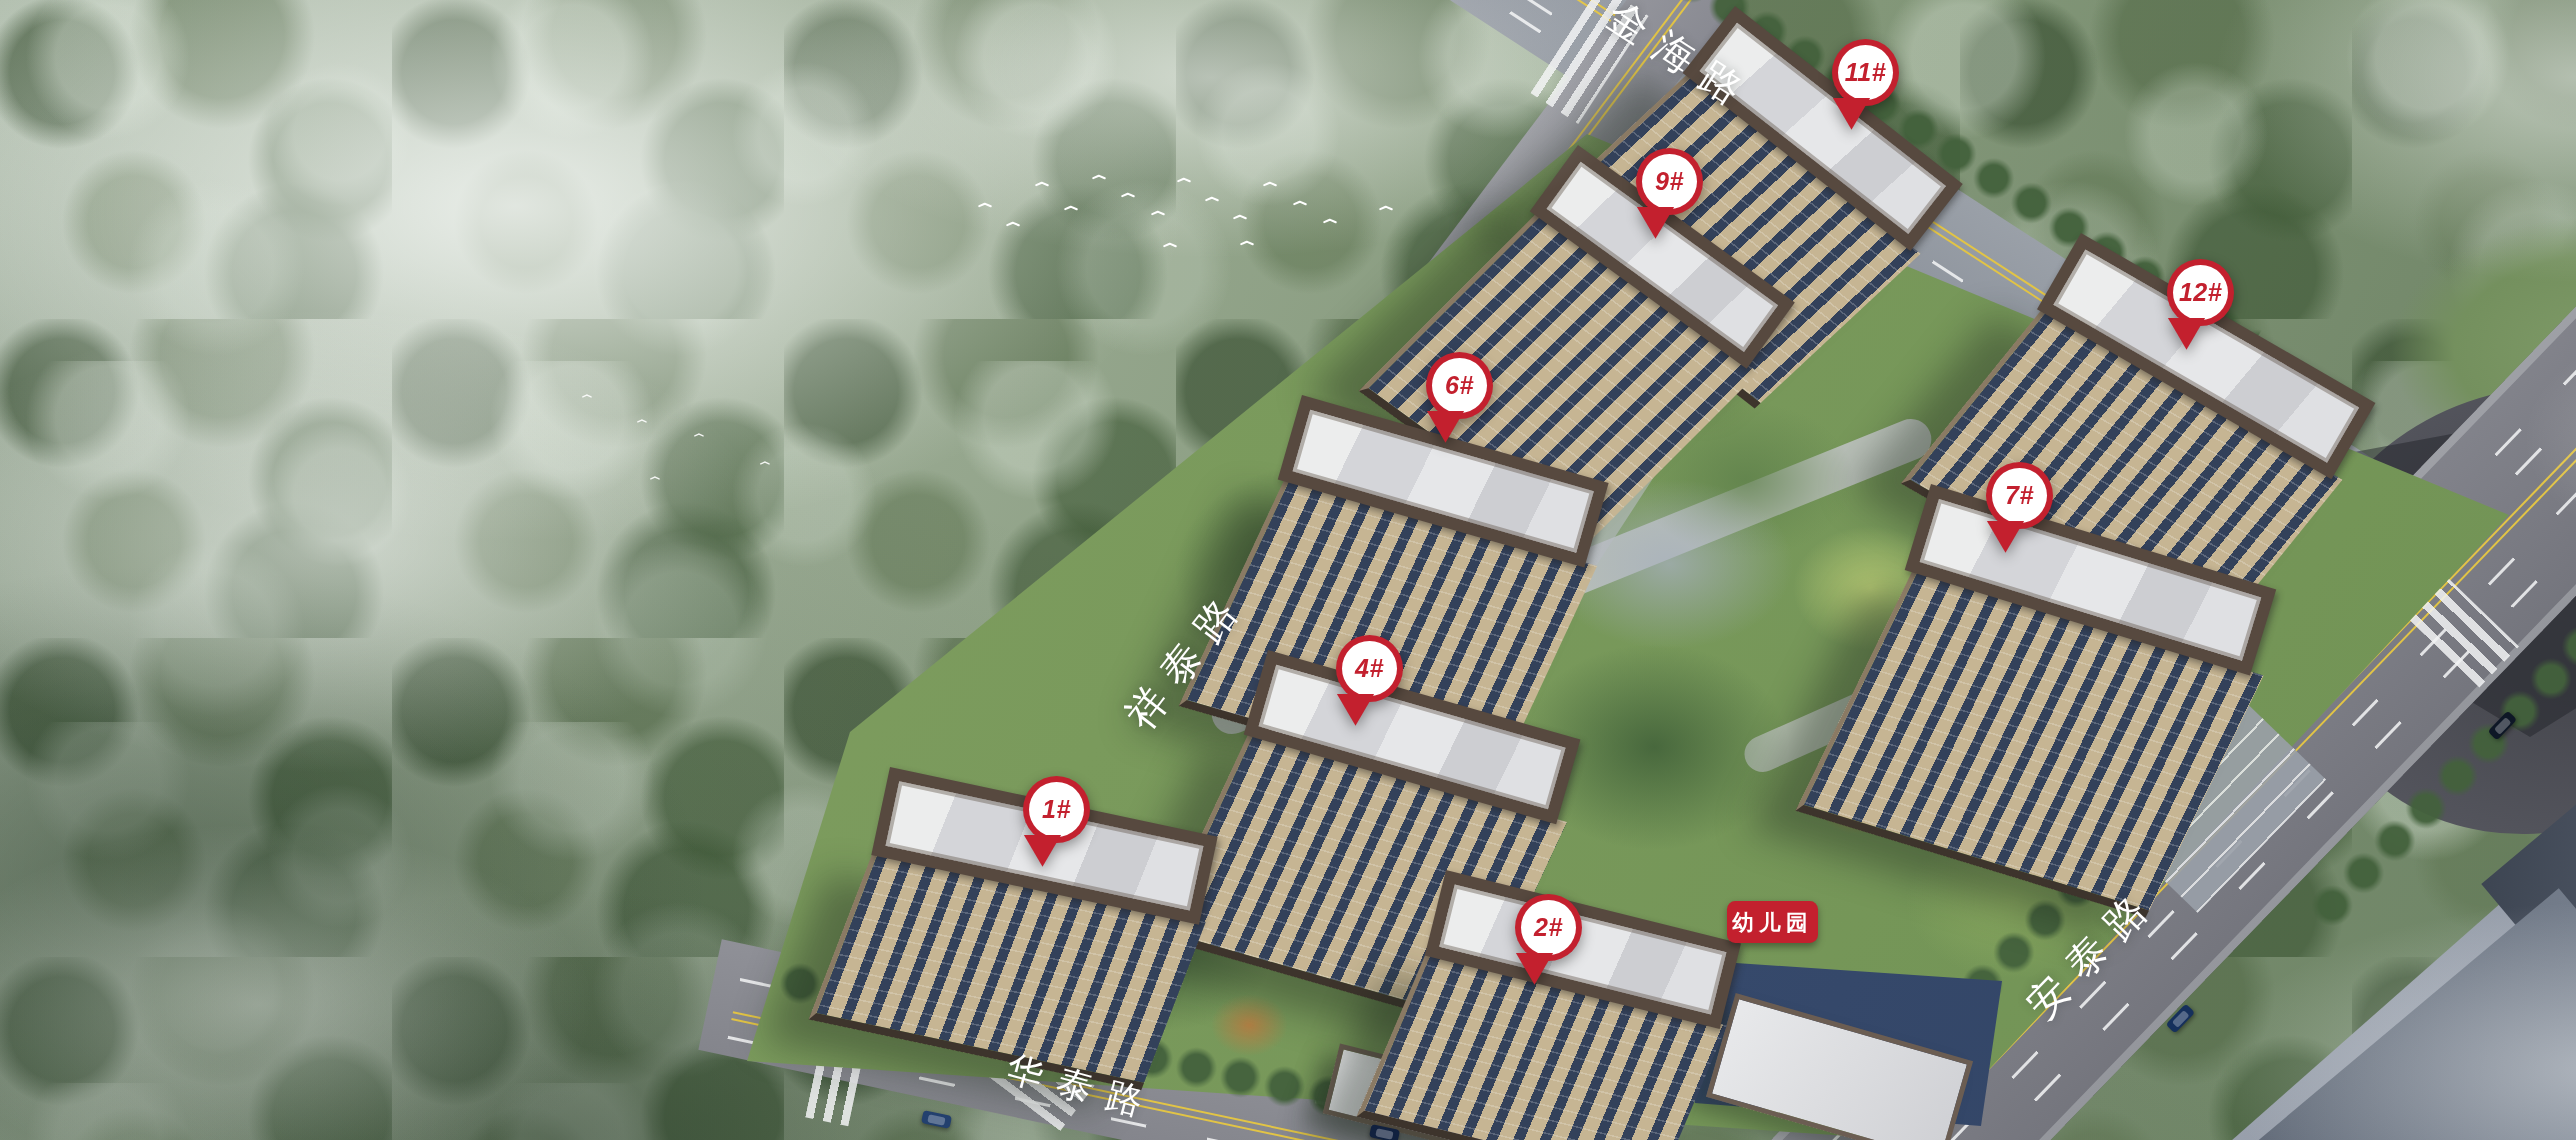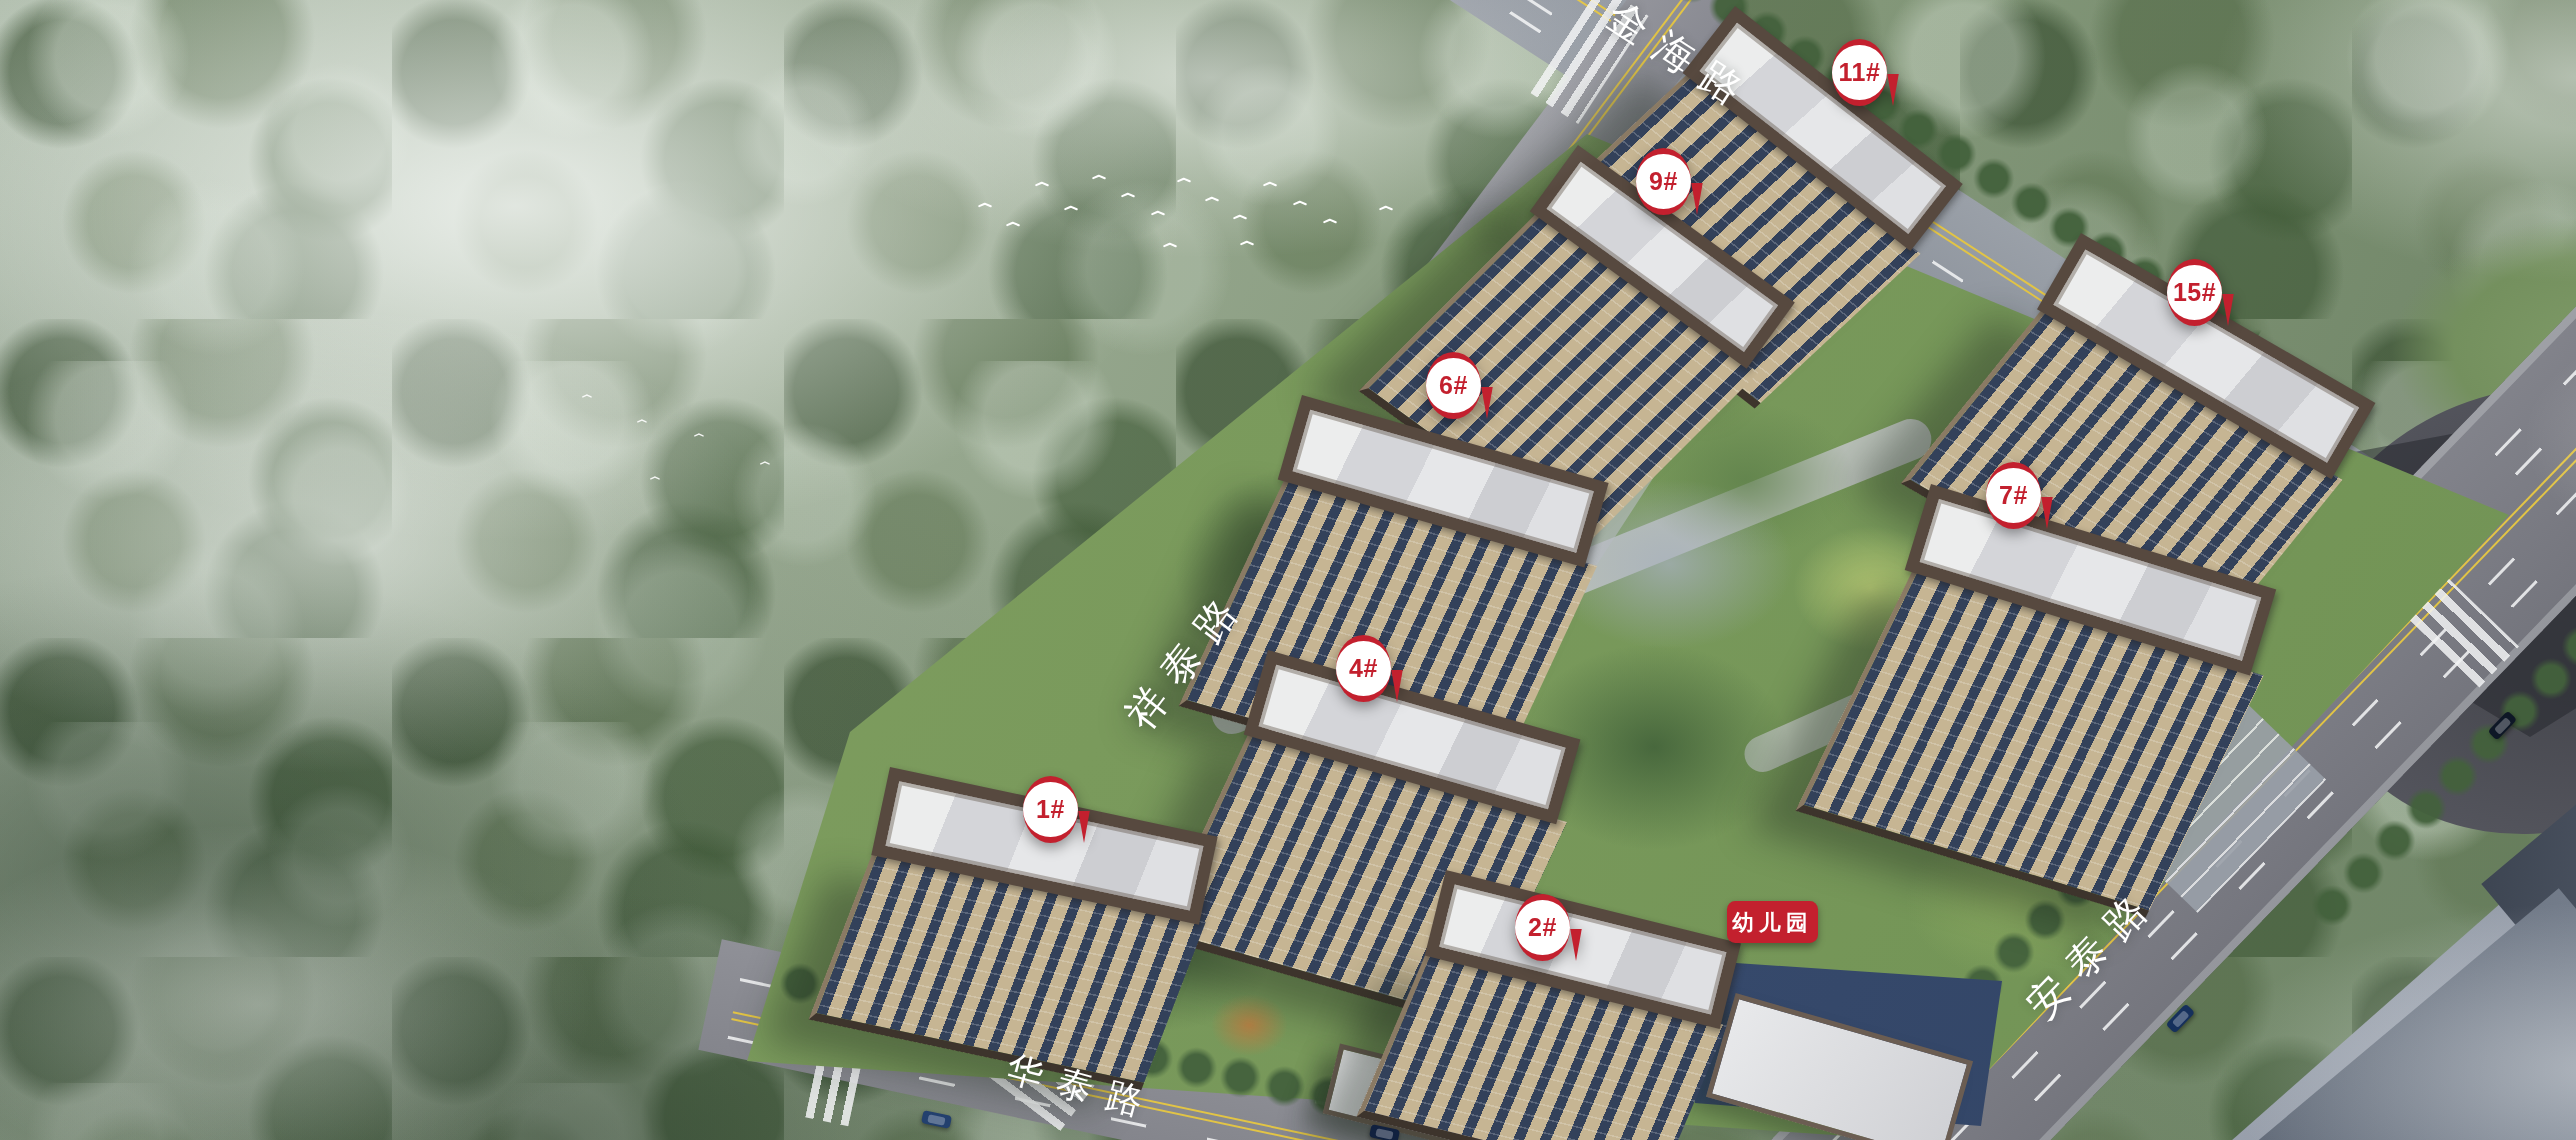--- a/index.html
+++ b/index.html
@@ -108,22 +108,22 @@
   .bird::before,.bird::after{content:"";position:absolute;width:7.7px;height:2.1px;background:#fff;border-radius:1.5px;top:2.1px;}
   .bird::before{left:0;transform:rotate(-24deg);}
   .bird::after{right:0;transform:rotate(24deg);}
   .bird.small{transform:scale(.72);opacity:.9;}
   
   .road-label{position:absolute;color:var(--road-text);font-size:40px;font-weight:500;
     letter-spacing:15.5px;white-space:nowrap;text-shadow:0 0 8.2px rgba(40,50,45,.35);z-index:40;}
   .chip{position:absolute;left:1727px;top:901px;width:91px;height:42px;background:var(--marker-red);
     border-radius:8.2px;display:flex;align-items:center;justify-content:center;z-index:40;
     color:#fff;font-size:21.6px;font-weight:600;letter-spacing:5.2px;box-shadow:0 3.1px 7.2px rgba(0,0,0,.35);}
-  .pin{position:absolute;width:67px;display:flex;flex-direction:row;align-items:flex-end;z-index:45;
-    filter:drop-shadow(0 5.2px 6.2px rgba(0,0,0,.38));}
+  .pin{position:absolute;width:67px;display:flex;flex-direction:column;align-items:flex-start;z-index:45;
+    filter:drop-shadow(0 5.2px 6.2px rgba(0,0,0,.38));font-style:italic;}
   .pin-head{width:67px;height:67px;border-radius:50%;background:var(--marker-red);
     display:flex;align-items:center;justify-content:center;}
   .pin-inner{width:55px;height:55px;border-radius:50%;background:#fff;color:var(--marker-red);
     display:flex;align-items:center;justify-content:center;font-size:25px;font-weight:700;letter-spacing:0.5px;}
   .pin-tail{width:39px;height:32px;margin-top:-8.2px;background:var(--marker-red);
     clip-path:polygon(2% 0,98% 0,50% 100%);}
 </style>
 </head>
 <body>
 
@@ -326,19 +326,19 @@
     <div class="pin-tail"></div>
   </div>
   <div class="pin" style="left:1832px;top:39px;">
     <div class="pin-head">
         <div class="pin-inner">11#</div>
       </div>
     <div class="pin-tail"></div>
   </div>
   <div class="pin" style="left:2167px;top:259px;">
     <div class="pin-head">
-        <div class="pin-inner">15#</div>
+        <div class="pin-inner">12#</div>
       </div>
     <div class="pin-tail"></div>
   </div>
 
 </div>
 
 
 </body></html>

